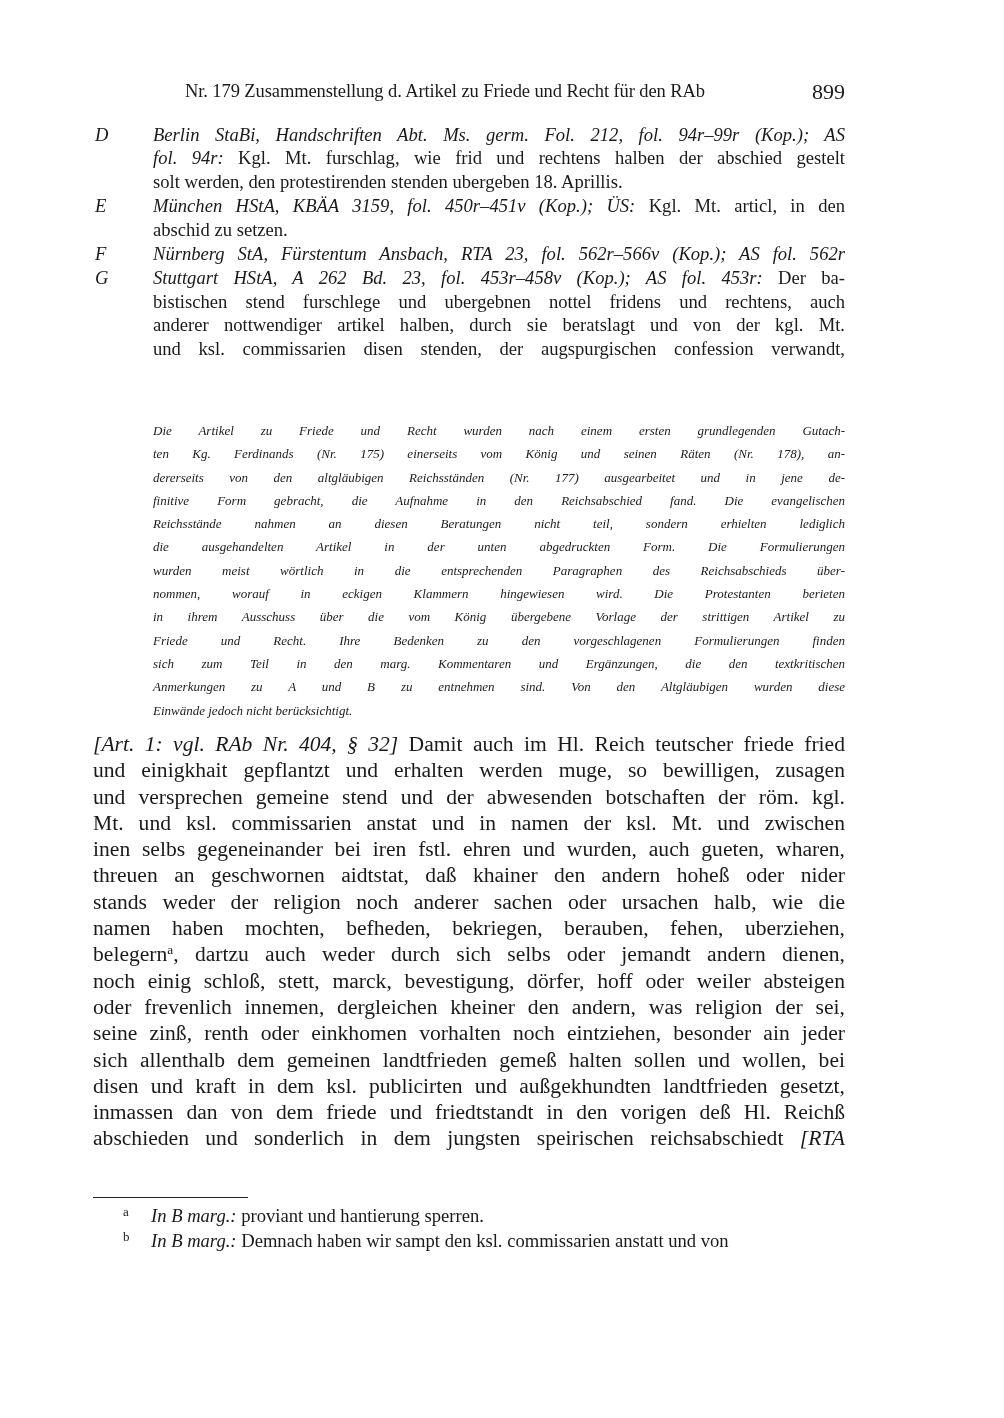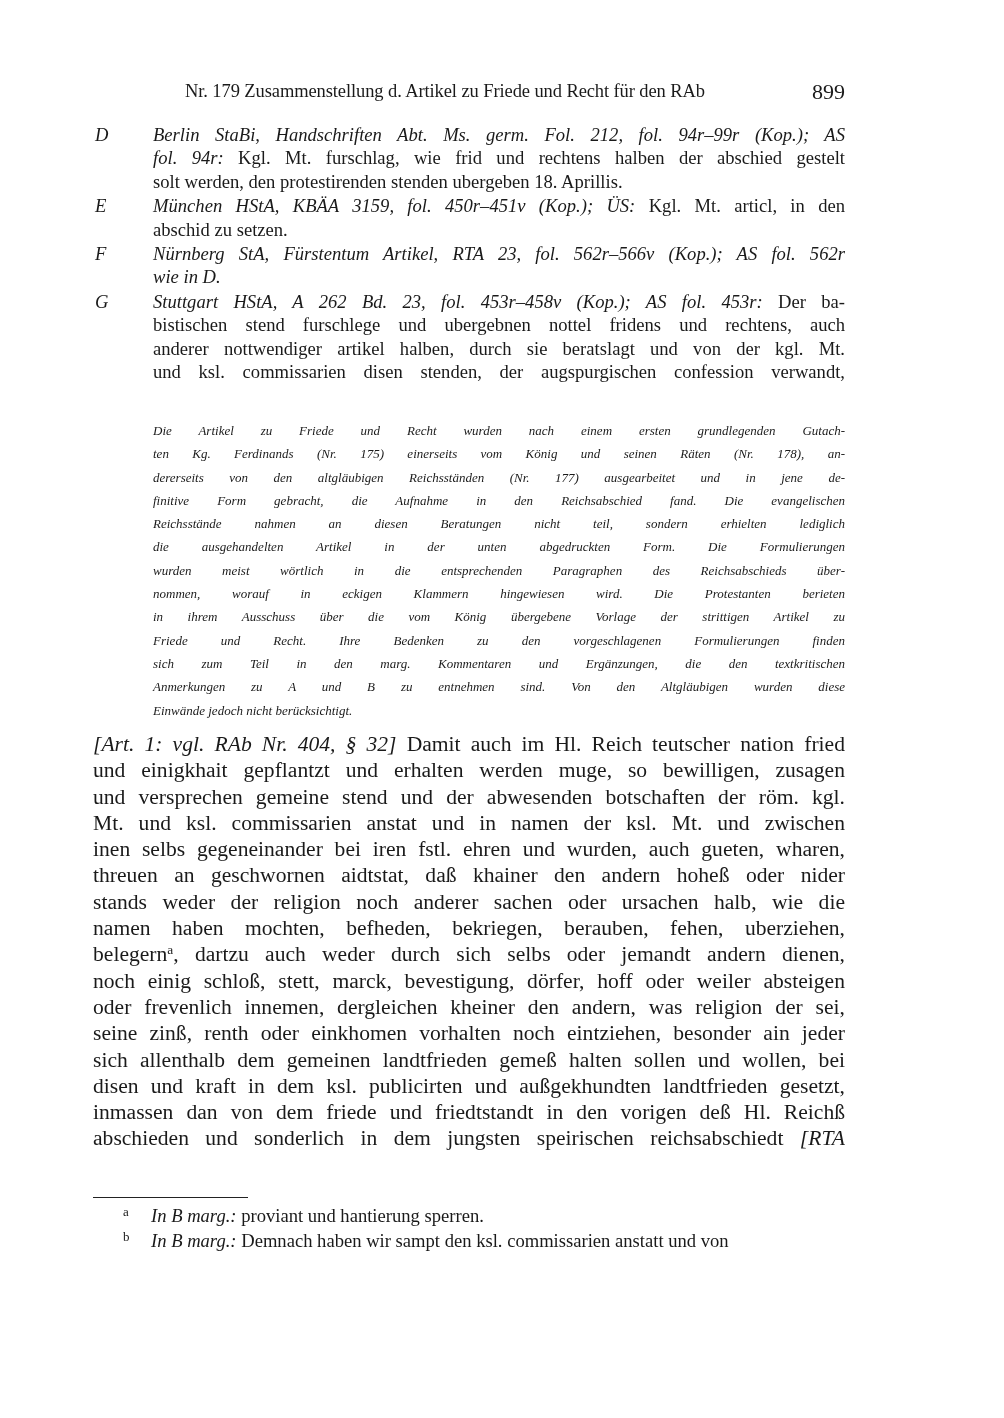--- a/index.html
+++ b/index.html
@@ -56,22 +56,21 @@
       <div class="source">
         <span class="siglum">E</span>
         <div class="source-body">
           <span class="src-line"><span class="it">München HStA, KBÄA 3159, fol. 450r–451v (Kop.); ÜS:</span><span> Kgl. Mt. articl, in den</span></span>
           <span class="src-line last"><span>abschid zu setzen.</span></span>
         </div>
       </div>
       <div class="source">
         <span class="siglum">F</span>
         <div class="source-body">
-          <span class="src-line"><span class="it">Nürnberg StA, Fürstentum Artikel, RTA 23, fol. 562r–566v (Kop.); AS fol. 562r</span></span>
-          <span class="src-line last"><span class="it">wie in D.</span></span>
+          <span class="src-line"><span class="it">Nürnberg StA, Fürstentum Ansbach, RTA 23, fol. 562r–566v (Kop.); AS fol. 562r</span></span>
         </div>
       </div>
       <div class="source">
         <span class="siglum">G</span>
         <div class="source-body">
           <span class="src-line"><span class="it">Stuttgart HStA, A 262 Bd. 23, fol. 453r–458v (Kop.); AS fol. 453r:</span><span> Der ba-</span></span>
           <span class="src-line"><span>bistischen stend furschlege und ubergebnen nottel fridens und rechtens, auch</span></span>
           <span class="src-line"><span>anderer nottwendiger artikel halben, durch sie beratslagt und von der kgl. Mt.</span></span>
           <span class="src-line"><span>und ksl. commissarien disen stenden, der augspurgischen confession verwandt,</span></span>
         </div>
@@ -88,21 +87,21 @@
       <span class="line">wurden meist wörtlich in die entsprechenden Paragraphen des Reichsabschieds über-</span>
       <span class="line">nommen, worauf in eckigen Klammern hingewiesen wird. Die Protestanten berieten</span>
       <span class="line">in ihrem Ausschuss über die vom König übergebene Vorlage der strittigen Artikel zu</span>
       <span class="line">Friede und Recht. Ihre Bedenken zu den vorgeschlagenen Formulierungen finden</span>
       <span class="line">sich zum Teil in den marg. Kommentaren und Ergänzungen, die den textkritischen</span>
       <span class="line">Anmerkungen zu A und B zu entnehmen sind. Von den Altgläubigen wurden diese</span>
       <span class="line last">Einwände jedoch nicht berücksichtigt.</span>
     </div>
 
   <div class="main-text" id="main-text">
-      <span class="line"><span class="it">[Art. 1: vgl. RAb Nr. 404, § 32]</span><span> Damit auch im Hl. Reich teutscher nation fried</span></span>
+      <span class="line"><span class="it">[Art. 1: vgl. RAb Nr. 404, § 32]</span><span> Damit auch im Hl. Reich teutscher friede fried</span></span>
       <span class="line"><span>und einigkhait gepflantzt und erhalten werden muge, so bewilligen, zusagen</span></span>
       <span class="line"><span>und versprechen gemeine stend und der abwesenden botschaften der röm. kgl.</span></span>
       <span class="line"><span>Mt. und ksl. commissarien anstat und in namen der ksl. Mt. und zwischen</span></span>
       <span class="line"><span>inen selbs gegeneinander bei iren fstl. ehren und wurden, auch gueten, wharen,</span></span>
       <span class="line"><span>threuen an geschwornen aidtstat, daß khainer den andern hoheß oder nider</span></span>
       <span class="line"><span>stands weder der religion noch anderer sachen oder ursachen halb, wie die</span></span>
       <span class="line"><span>namen haben mochten, befheden, bekriegen, berauben, fehen, uberziehen,</span></span>
       <span class="line"><span>belegern</span><sup>a</sup><span>, dartzu auch weder durch sich selbs oder jemandt andern dienen,</span></span>
       <span class="line"><span>noch einig schloß, stett, marck, bevestigung, dörfer, hoff oder weiler absteigen</span></span>
       <span class="line"><span>oder frevenlich innemen, dergleichen kheiner den andern, was religion der sei,</span></span>

